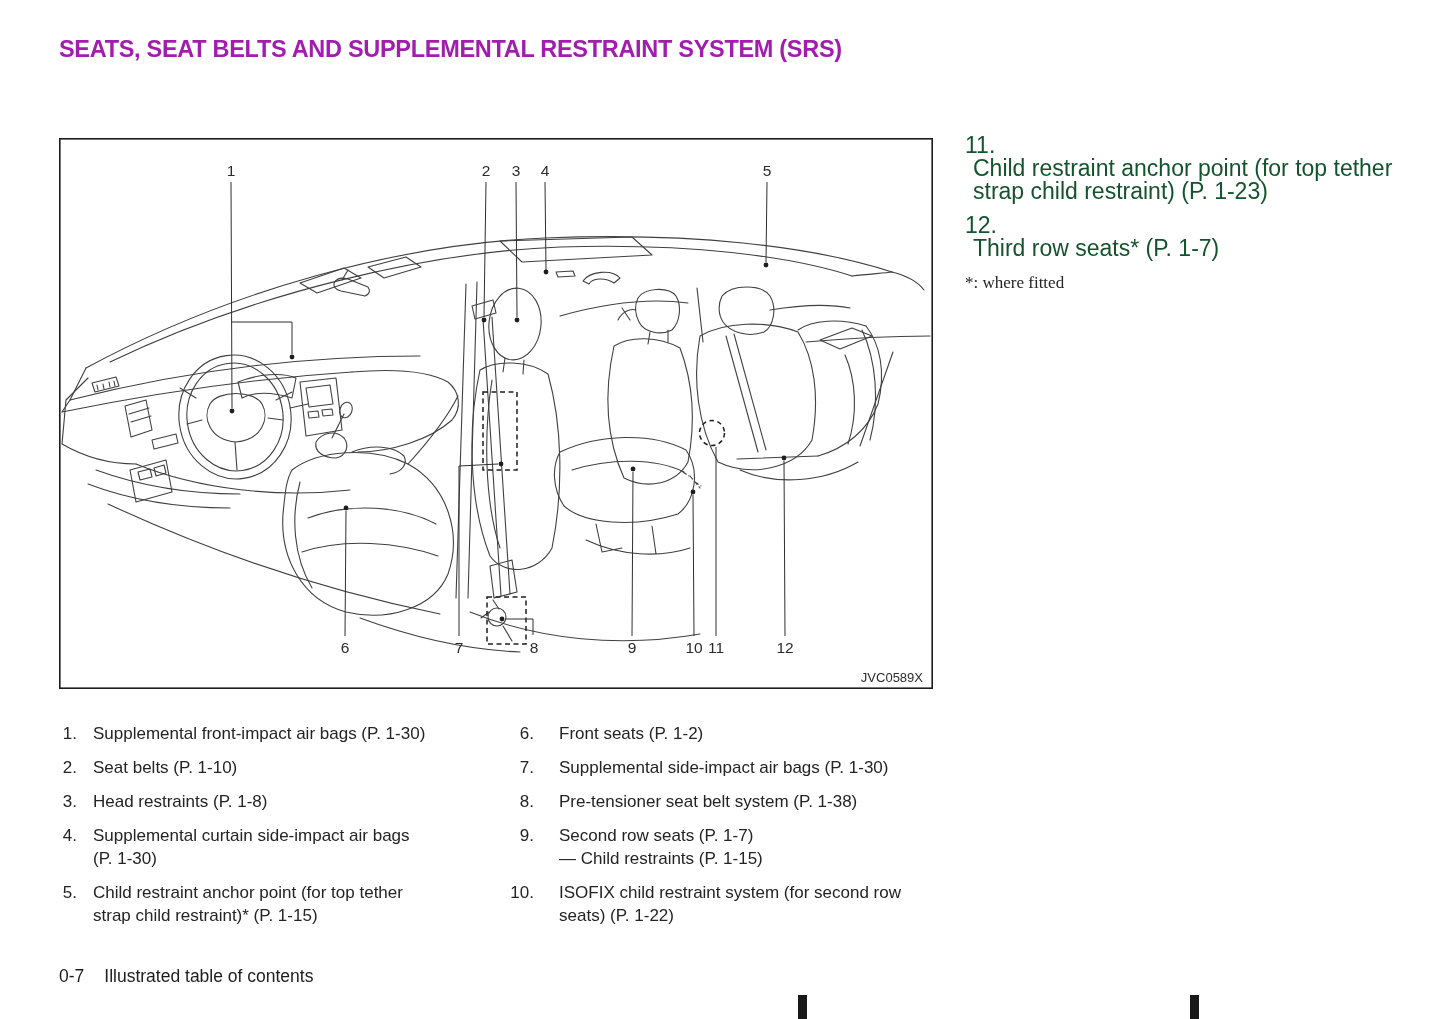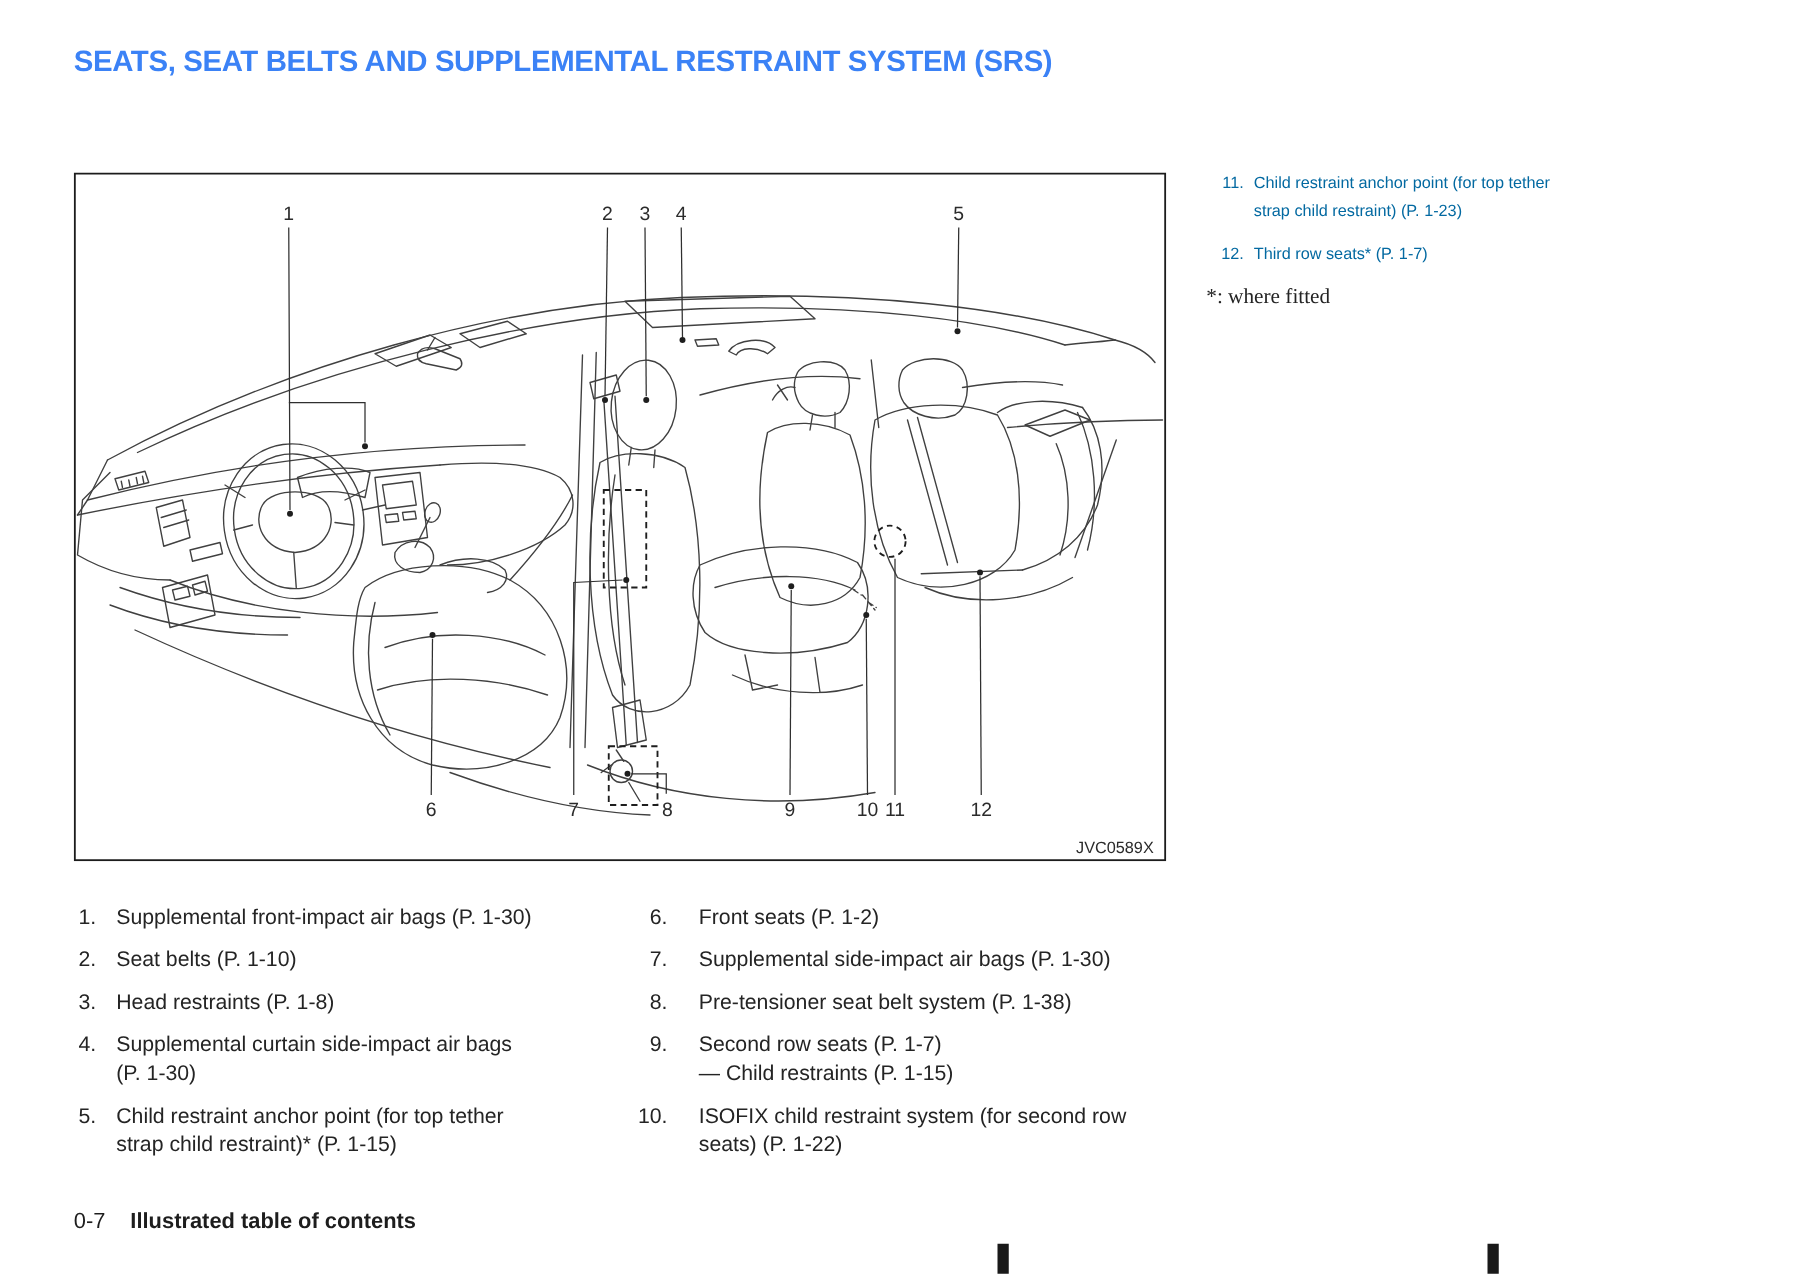--- a/index.html
+++ b/index.html
@@ -2,41 +2,41 @@
 <html><head>
 <meta charset="utf-8">
 <style>
   html,body{margin:0;padding:0;}
   body{
     width:1445px;height:1019px;position:relative;background:#ffffff;
     font-family:"Liberation Sans", sans-serif;color:#1f1f1f;overflow:hidden;
   }
   .page-title{
     position:absolute;left:59px;top:36px;
-    font-size:23.5px;font-weight:700;letter-spacing:-0.3px;color:#3b82f6;white-space:nowrap;
+    font-size:23.5px;font-weight:700;letter-spacing:-0.3px;color:#a21caf;white-space:nowrap;
   }
   .diagram-frame{position:absolute;left:59px;top:138px;width:874px;height:551px;}
   .diagram-frame svg{display:block;width:874px;height:551px;}
 
   .ref-col{position:absolute;left:965px;top:134px;width:432px;}
-  .ref-item{display:flex;margin-bottom:11px;font-size:13px;line-height:23px;color:#0369a1;}
+  .ref-item{display:flex;margin-bottom:11px;font-size:23px;line-height:23px;color:#14532d;flex-direction:column;}
   .ref-item .num{width:30px;flex:none;text-align:right;}
   .ref-item .txt{margin-left:8px;white-space:pre-line;}
   .ref-note{font-size:17px;line-height:23px;margin-top:1px;color:#242424;font-family:Liberation Serif, serif;}
 
   .legend-left{position:absolute;left:44px;top:722px;width:420px;}
   .legend-right{position:absolute;left:500px;top:722px;width:436px;}
   .legend-item{display:flex;margin-bottom:11px;font-size:17px;line-height:23px;color:#242424;}
   .legend-left .legend-item .num{width:33px;flex:none;text-align:right;}
   .legend-left .legend-item .txt{margin-left:16px;white-space:pre-line;}
   .legend-right .legend-item .num{width:34px;flex:none;text-align:right;}
   .legend-right .legend-item .txt{margin-left:25px;white-space:pre-line;}
 
   .footer{position:absolute;left:59px;top:966px;font-size:17.5px;color:#1d1d1d;white-space:nowrap;}
-  .footer .sec{font-weight:700;margin-left:20px;}
+  .footer .sec{font-weight:400;margin-left:20px;}
 
   .print-mark{position:absolute;width:9px;height:24px;background:#191919;top:995px;}
   .print-mark.m1{left:798px;}
   .print-mark.m2{left:1190px;}
 </style>
 </head>
 <body>
 
 <div class="page-title">SEATS, SEAT BELTS AND SUPPLEMENTAL RESTRAINT SYSTEM (SRS)</div>
 

